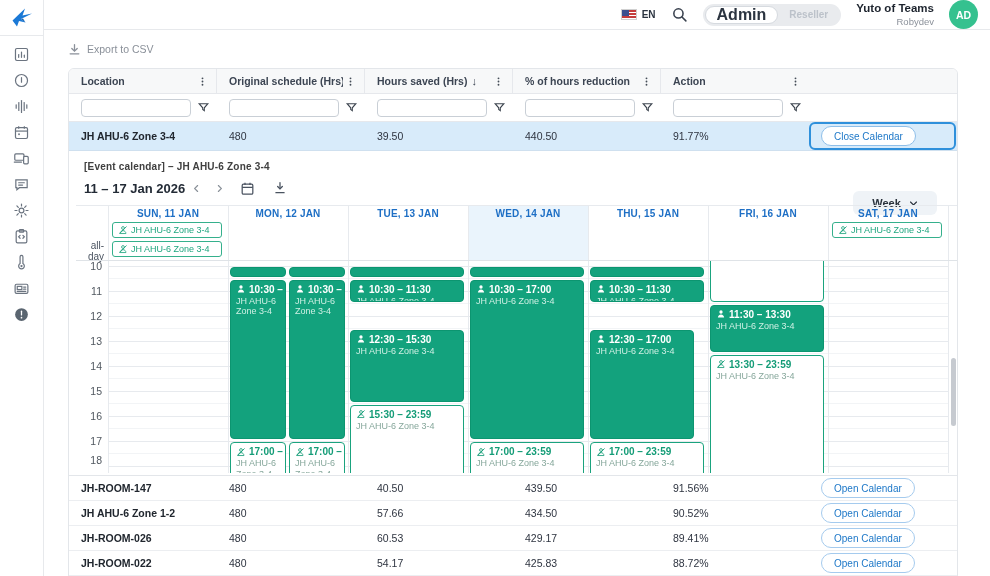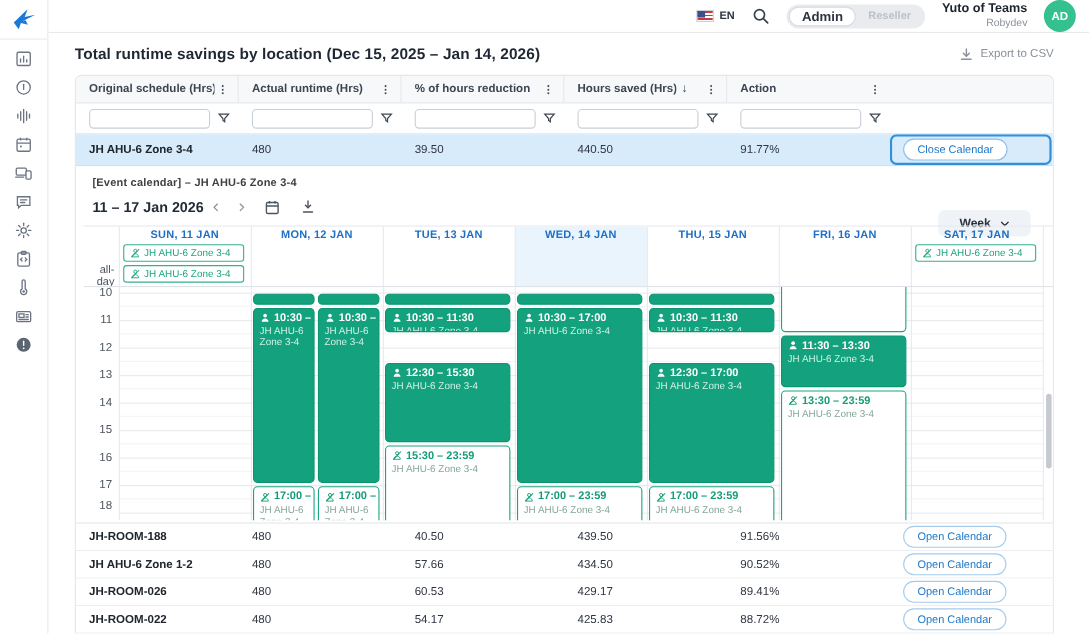--- a/index.html
+++ b/index.html
@@ -15,21 +15,21 @@
   .side-item svg { width:17px; height:17px; }
 
   
   .main { flex:1; display:flex; flex-direction:column; }
   .topbar { height:36px; border-bottom:1px solid #e7e9ec; display:flex; align-items:center; justify-content:flex-end; gap:15px; padding-right:12px; }
   .lang { display:flex; align-items:center; gap:5px; font-size:10px; font-weight:700; color:#2b3440; cursor:pointer; }
   .flag { width:16px; height:11px; position:relative; background:repeating-linear-gradient(#c43c3c 0 1.6px,#fff 1.6px 3.2px); border:0.5px solid #d0d0d0; }
   .flag::after { content:""; position:absolute; left:0; top:0; width:7px; height:6px; background:#3b4f8f; }
   .search-btn { color:#39414e; cursor:pointer; display:flex; }
   .role-toggle { background:#e9ebee; border-radius:12px; height:22px; display:flex; align-items:center; padding:2px; cursor:pointer; }
-  .role-active { background:#fff; border:1px solid #d6dadf; border-radius:10px; height:18px; padding:0 11px; font-size:12px; font-weight:700; color:#2b3440; display:flex; align-items:center; }
+  .role-active { background:#fff; border:1px solid #d6dadf; border-radius:10px; height:18px; padding:0 11px; font-size:16px; font-weight:700; color:#2b3440; display:flex; align-items:center; }
   .role-inactive { padding:0 11px; font-size:10px; font-weight:700; color:#bcc2ca; }
   .userblock { text-align:right; line-height:1.2; cursor:pointer; }
   .username { font-size:11.5px; font-weight:700; color:#1d242e; }
   .userorg { font-size:9.5px; color:#8b919a; }
   .avatar { width:29px; height:29px; border-radius:50%; background:#35c18f; color:#fff; font-size:10.5px; font-weight:700; display:flex; align-items:center; justify-content:center; cursor:pointer; }
 
   
   .content { flex:1; padding:0 0 0 24px; }
   .page-head { height:38px; display:flex; align-items:center; justify-content:space-between; padding-right:32px; }
   .page-title { font-size:14px; font-weight:700; color:#1f2733; letter-spacing:.1px; }
@@ -212,69 +212,68 @@
       </div>
       <div class="userblock">
         <div class="username">Yuto of Teams</div>
         <div class="userorg">Robydev</div>
       </div>
       <div class="avatar">AD</div>
     </header>
 
     <div class="content">
       <div class="page-head">
-        <h1 class="page-title">Total runtime savings by location (Dec 15, 2025 – Jan 14, 2026)</h1>
         <button class="export">
           <svg width="13" height="13" viewBox="0 0 24 24" fill="none" stroke="currentColor" stroke-width="2.4" stroke-linecap="round">
               <path d="M12 3v11"></path>
               <path d="M7 10l5 5 5-5"></path>
               <path d="M4 20h16"></path>
             </svg>
           <span>Export to CSV</span>
         </button>
       </div>
 
       <div class="tablewrap">
         <div class="thead" id="thead">
             <div class="th">
+              <span class="lbl">Location</span>
+              <span class="sp"></span>
+              <span class="kebab">
+                <svg width="11" height="13" viewBox="0 0 24 24" fill="currentColor">
+                  <circle cx="12" cy="5" r="2"></circle>
+                  <circle cx="12" cy="12" r="2"></circle>
+                  <circle cx="12" cy="19" r="2"></circle>
+                </svg>
+              </span>
+            </div>
+            <div class="th">
               <span class="lbl">Original schedule (Hrs)</span>
               <span class="sp"></span>
               <span class="kebab">
                 <svg width="11" height="13" viewBox="0 0 24 24" fill="currentColor">
                   <circle cx="12" cy="5" r="2"></circle>
                   <circle cx="12" cy="12" r="2"></circle>
                   <circle cx="12" cy="19" r="2"></circle>
                 </svg>
               </span>
             </div>
             <div class="th">
-              <span class="lbl">Actual runtime (Hrs)</span>
+              <span class="lbl">Hours saved (Hrs)</span>
+              <span class="sort">↓</span>
               <span class="sp"></span>
               <span class="kebab">
                 <svg width="11" height="13" viewBox="0 0 24 24" fill="currentColor">
                   <circle cx="12" cy="5" r="2"></circle>
                   <circle cx="12" cy="12" r="2"></circle>
                   <circle cx="12" cy="19" r="2"></circle>
                 </svg>
               </span>
             </div>
             <div class="th">
               <span class="lbl">% of hours reduction</span>
-              <span class="sp"></span>
-              <span class="kebab">
-                <svg width="11" height="13" viewBox="0 0 24 24" fill="currentColor">
-                  <circle cx="12" cy="5" r="2"></circle>
-                  <circle cx="12" cy="12" r="2"></circle>
-                  <circle cx="12" cy="19" r="2"></circle>
-                </svg>
-              </span>
-            </div>
-            <div class="th">
-              <span class="lbl">Hours saved (Hrs)</span>
-              <span class="sort">↓</span>
               <span class="sp"></span>
               <span class="kebab">
                 <svg width="11" height="13" viewBox="0 0 24 24" fill="currentColor">
                   <circle cx="12" cy="5" r="2"></circle>
                   <circle cx="12" cy="12" r="2"></circle>
                   <circle cx="12" cy="19" r="2"></circle>
                 </svg>
               </span>
             </div>
             <div class="th">
@@ -588,21 +587,21 @@
                     <span style="display:flex">
                       <svg viewBox="0 0 24 24" fill="currentColor">
                         <circle cx="12" cy="7.2" r="4"></circle>
                         <path d="M4.5 20.5c0-4.1 3.4-7.4 7.5-7.4s7.5 3.3 7.5 7.4z"></path>
                       </svg>
                     </span>
                     <span>10:30 – 11:30</span>
                   </div>
                   <div class="s">JH AHU-6 Zone 3-4</div>
                 </div>
-                <div class="ev filled" style="left:514px;top:68.5px;width:114px;height:109.5px">
+                <div class="ev filled" style="left:514px;top:68.5px;width:104px;height:109.5px">
                   <div class="t">
                     <span style="display:flex">
                       <svg viewBox="0 0 24 24" fill="currentColor">
                         <circle cx="12" cy="7.2" r="4"></circle>
                         <path d="M4.5 20.5c0-4.1 3.4-7.4 7.5-7.4s7.5 3.3 7.5 7.4z"></path>
                       </svg>
                     </span>
                     <span>12:30 – 17:00</span>
                   </div>
                   <div class="s">JH AHU-6 Zone 3-4</div>
@@ -646,21 +645,21 @@
                   </div>
                   <div class="s">JH AHU-6 Zone 3-4</div>
                 </div>
                 <div class="vthumb" style="left:875px;top:97px;height:68px"></div>
               </div>
           </div>
         </div>
 
         <div id="rows-bottom">
             <div class="trow">
-              <div class="td loc">JH-ROOM-188</div>
+              <div class="td loc">JH-ROOM-147</div>
               <div class="td">480</div>
               <div class="td">40.50</div>
               <div class="td">439.50</div>
               <div class="td">91.56%</div>
               <div class="td act">
                 <button class="calbtn">Open Calendar</button>
               </div>
             </div>
             <div class="trow">
               <div class="td loc">JH AHU-6 Zone 1-2</div>

